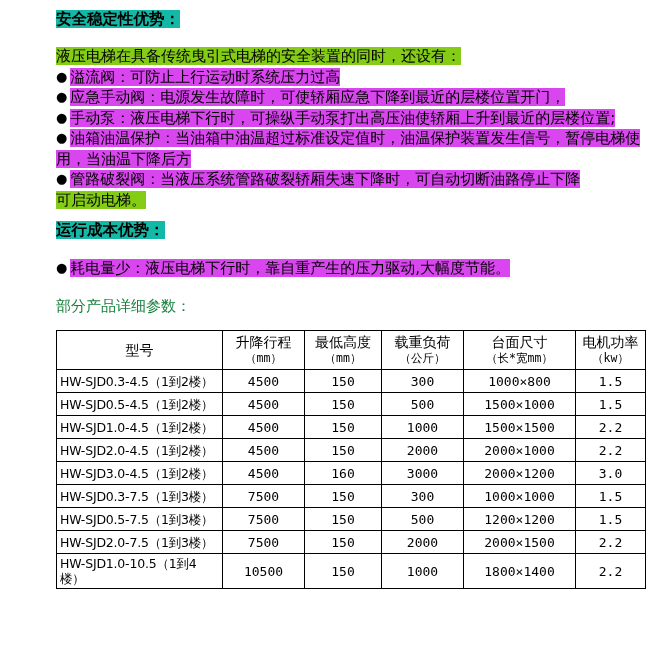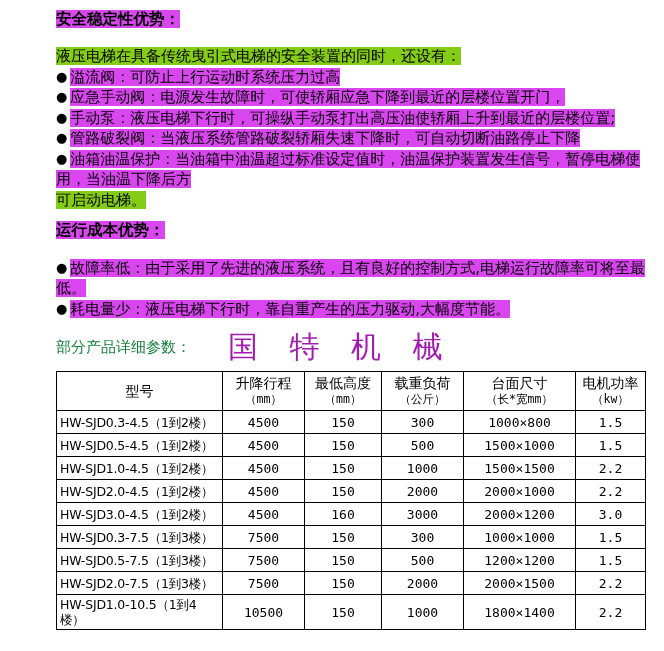--- a/index.html
+++ b/index.html
@@ -41,21 +41,21 @@
     padding-left: 56px;
     padding-right: 10px;
   }
   .sec-head {
     font-weight: bold;
     font-size: 15.5px;
     line-height: 1.25;
     margin: 0 0 6px 0;
     letter-spacing: 0px;
   }
-  .sec-head span.hl { background: #d946ef; }
+  .sec-head span.hl { background: #14b8a6; }
   .gap { height: 11px; }
   .gap-sm { height: 7px; }
   .para {
     font-size: 15px;
     line-height: 20.5px;
     margin: 0;
   }
   .para .hl { background: #84cc16; }
   .bullet-line {
     font-size: 15px;
@@ -142,31 +142,30 @@
 
   <div class="content">
 
     <div>
       <p class="sec-head"><span class="hl">安全稳定性优势：</span></p>
       <div class="gap"></div>
       <p class="para"><span class="hl">液压电梯在具备传统曳引式电梯的安全装置的同时，还设有：</span></p>
       <p class="bullet-line"><span class="dot">●</span><span class="hl">溢流阀：可防止上行运动时系统压力过高</span></p>
       <p class="bullet-line"><span class="dot">●</span><span class="hl">应急手动阀：电源发生故障时，可使轿厢应急下降到最近的层楼位置开门，</span></p>
       <p class="bullet-line"><span class="dot">●</span><span class="hl">手动泵：液压电梯下行时，可操纵手动泵打出高压油使轿厢上升到最近的层楼位置;</span></p>
+      <p class="bullet-line"><span class="dot">●</span><span class="hl">油箱油温保护：当油箱中油温超过标准设定值时，油温保护装置发生信号，暂停电梯使用，当油温下降后方</span></p>
       <p class="bullet-line"><span class="dot">●</span><span class="hl">管路破裂阀：当液压系统管路破裂轿厢失速下降时，可自动切断油路停止下降</span></p>
-      <p class="bullet-line"><span class="dot">●</span><span class="hl">油箱油温保护：当油箱中油温超过标准设定值时，油温保护装置发生信号，暂停电梯使用，当油温下降后方</span></p>
       <p class="para"><span class="hl">可启动电梯。</span></p>
     </div>
 
     <div class="gap"></div>
 
     <div>
       <p class="sec-head"><span class="hl">运行成本优势：</span></p>
       <div class="gap"></div>
-      <p class="bullet-line"><span class="dot">●</span><span class="hl">故障率低：由于采用了先进的液压系统，且有良好的控制方式,电梯运行故障率可将至最低。</span></p>
       <p class="bullet-line"><span class="dot">●</span><span class="hl">耗电量少：液压电梯下行时，靠自重产生的压力驱动,大幅度节能。</span></p>
     </div>
 
     <div class="gap"></div>
     <div class="gap-sm"></div>
 
     <p class="blue-head">部分产品详细参数：</p>
   </div>
 
   <div class="table-wrap">

